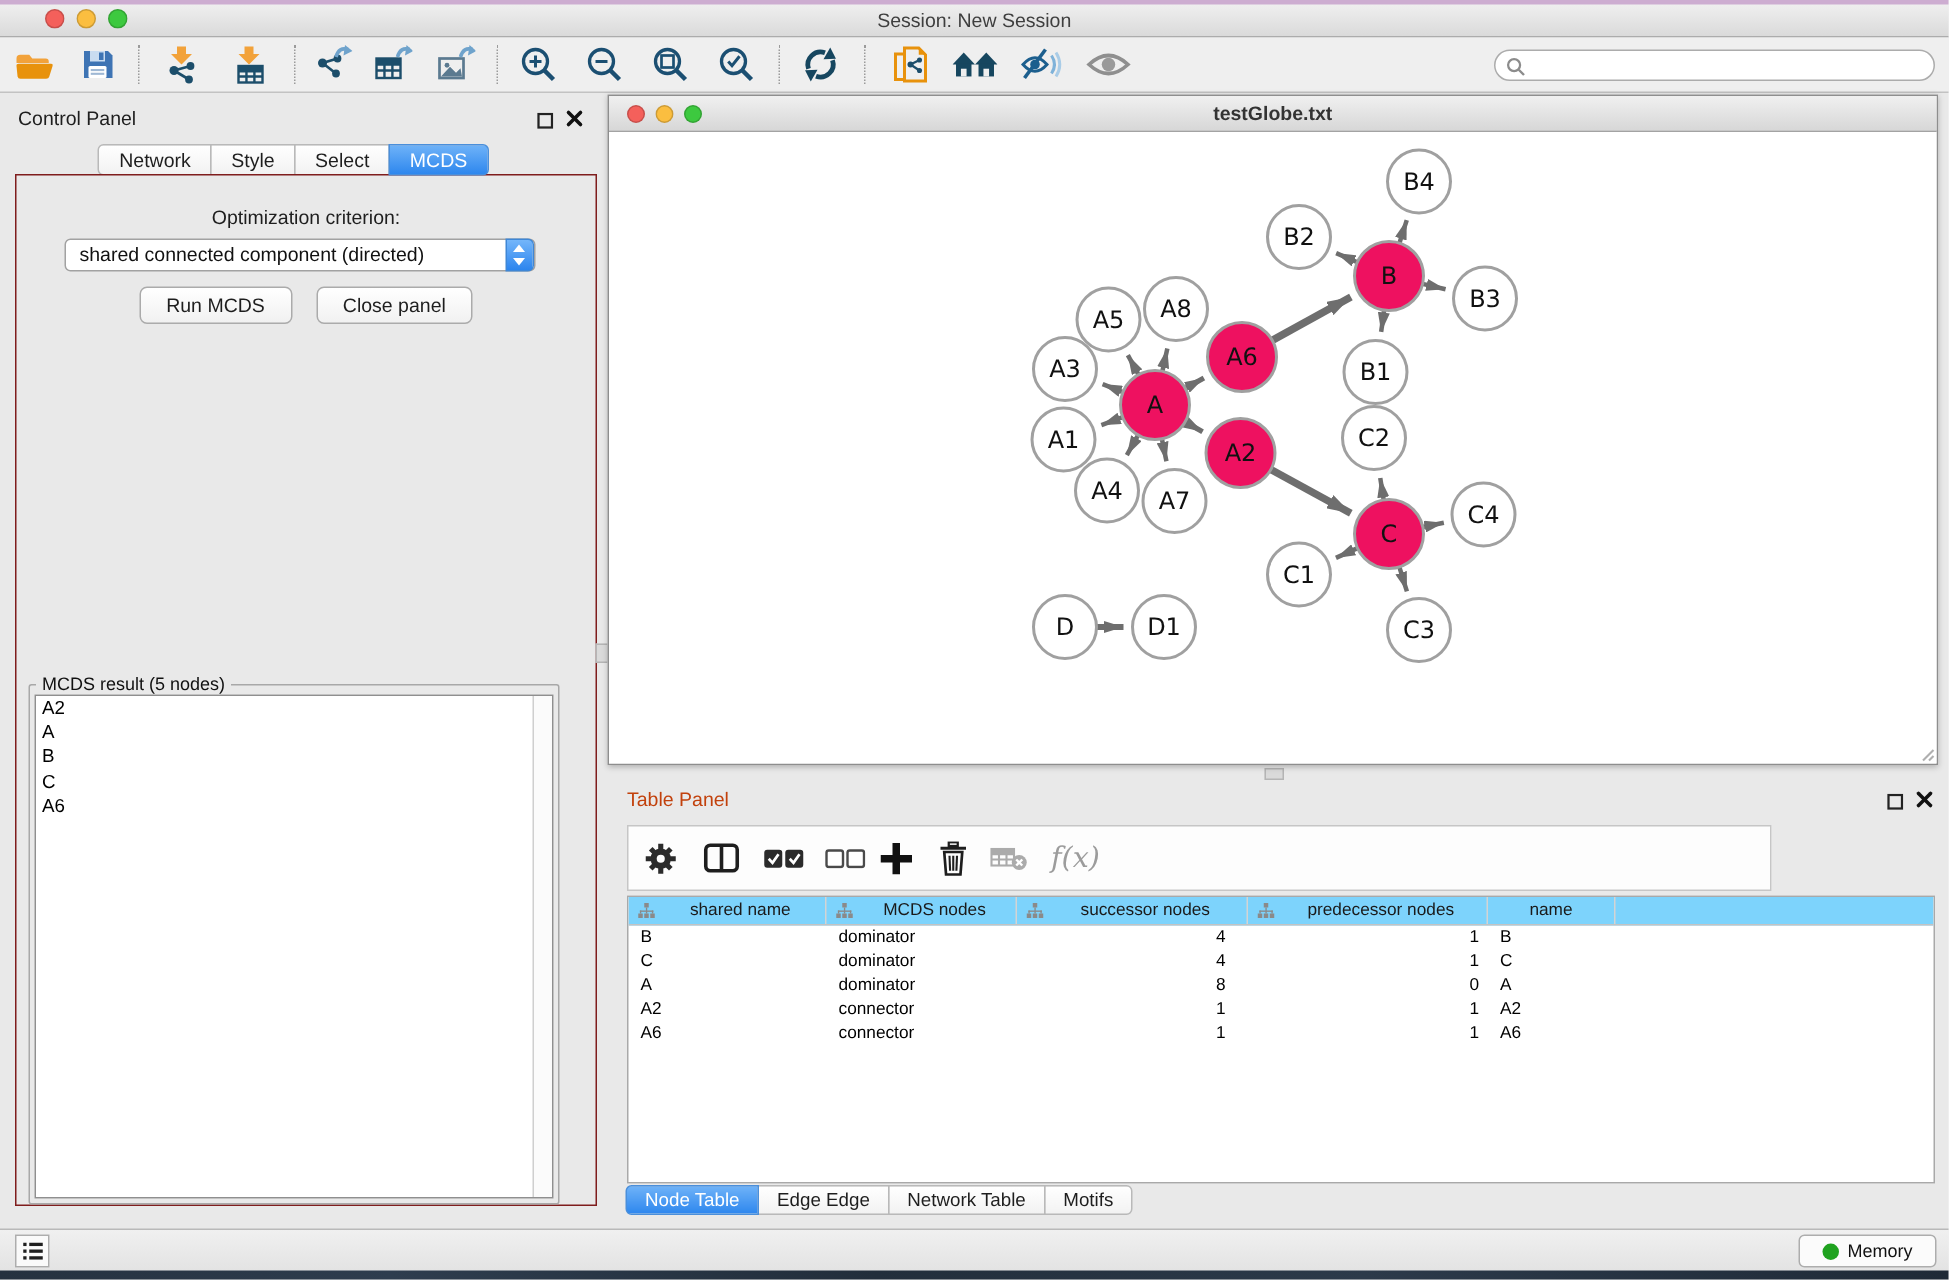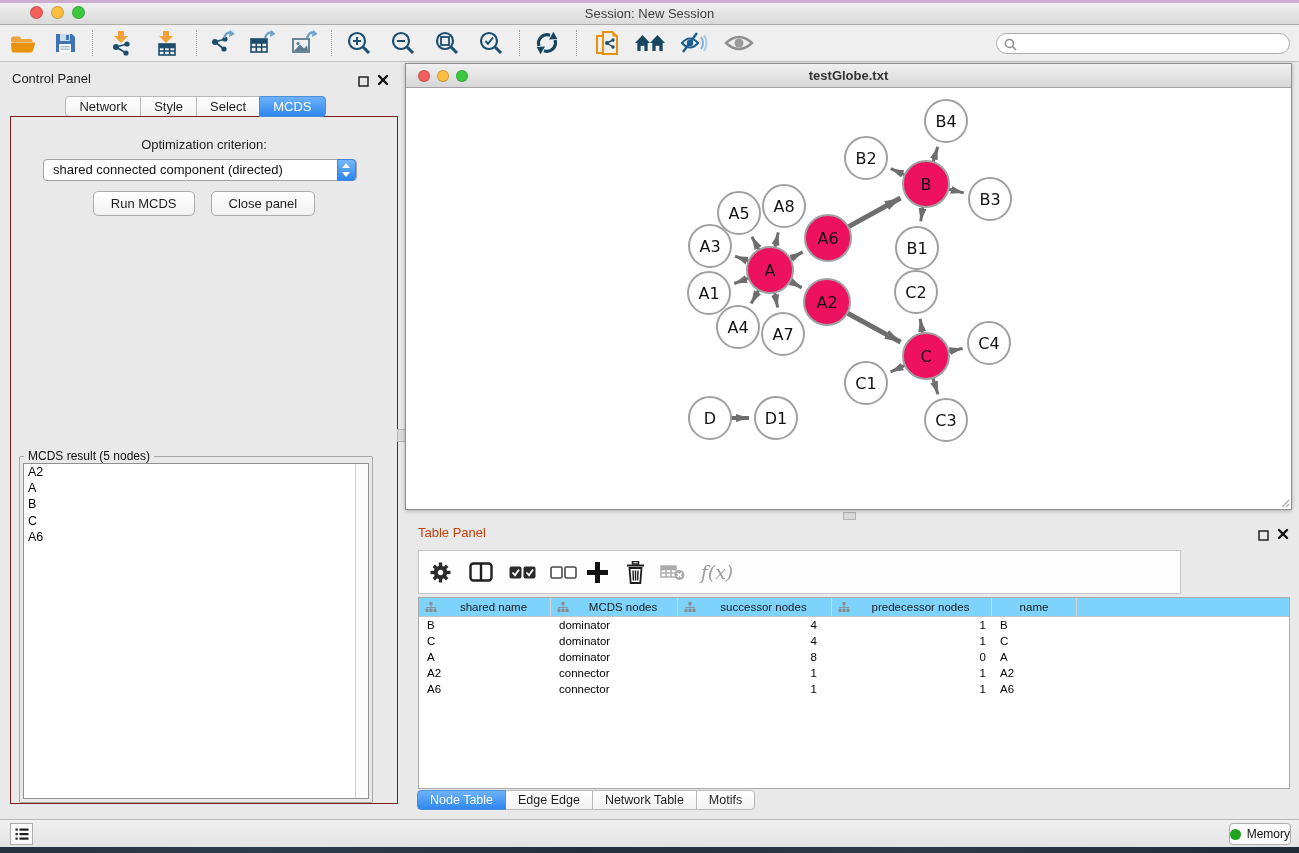--- a/index.html
+++ b/index.html
@@ -65,21 +65,21 @@
   .th svg { margin-left:6px; flex:0 0 auto; }
   .th .lbl { flex:1; text-align:center; }
   .trow { display:flex; height:16px; }
   .td { font-size:11.5px; line-height:16px; color:#000; overflow:hidden; white-space:nowrap; }
   .tp-tabs { position:absolute; left:418px; width:872px; top:790px; display:flex; justify-content:flex-start; }
   .tp-tabs .seg { font-size:12.5px; padding:2px 12px; }
 
   
   .statusbar { position:absolute; left:0; right:0; top:819px; height:28px; background:linear-gradient(#F0F0F0,#E3E3E3); border-top:1px solid #B9B9B9; }
   .list-btn { position:absolute; left:10px; top:3px; width:23px; height:22px; background:#FAFAFA; border:1px solid #ADADAD; display:flex; align-items:center; justify-content:center; }
-  .mem-btn { position:absolute; right:8px; top:3px; height:22px; background:#FBFBFB; border:1px solid #ADADAD; border-radius:4px; display:flex; align-items:center; padding:0 0; font-size:12px; color:#111; }
+  .mem-btn { position:absolute; right:8px; top:3px; height:22px; background:#FBFBFB; border:1px solid #ADADAD; border-radius:4px; display:flex; align-items:center; padding:0 15px; font-size:12px; color:#111; }
   .mem-dot { width:11px; height:11px; border-radius:50%; background:#1FA21F; margin-right:6px; }
   .desktop-strip { position:absolute; left:0; right:0; top:847px; height:6px; background:linear-gradient(90deg,#25313F,#2E3D4E 20%,#222E3B 45%,#2C3A4A 70%,#1F2A37); }
 </style>
 </head>
 <body>
 
 <div class="page">
 
   <div class="titlebar">
     <div class="lav"></div>

